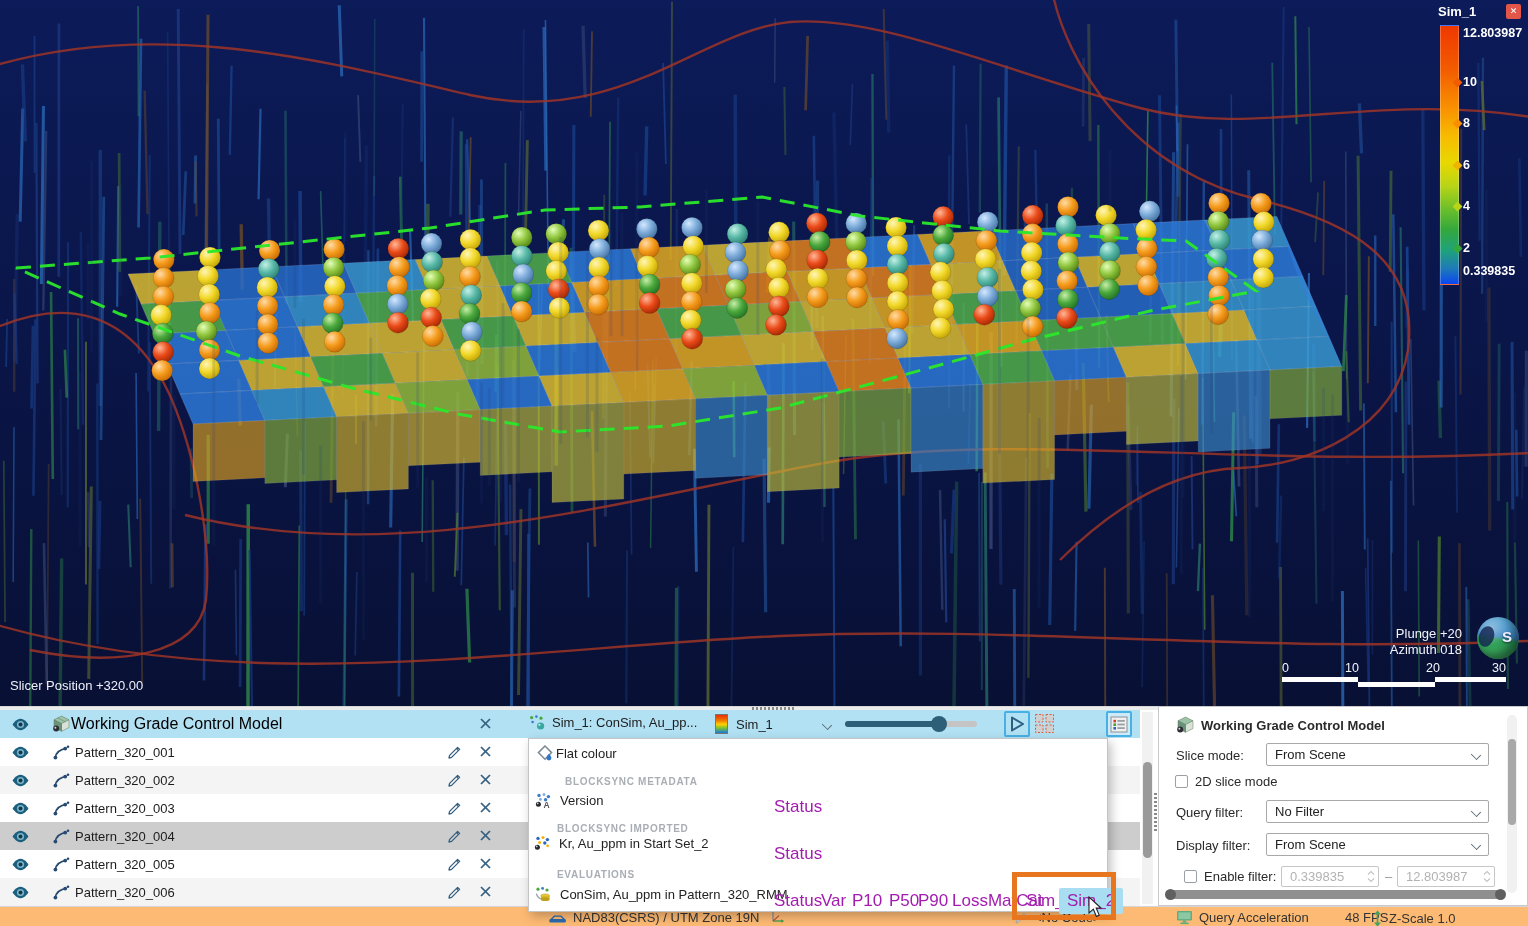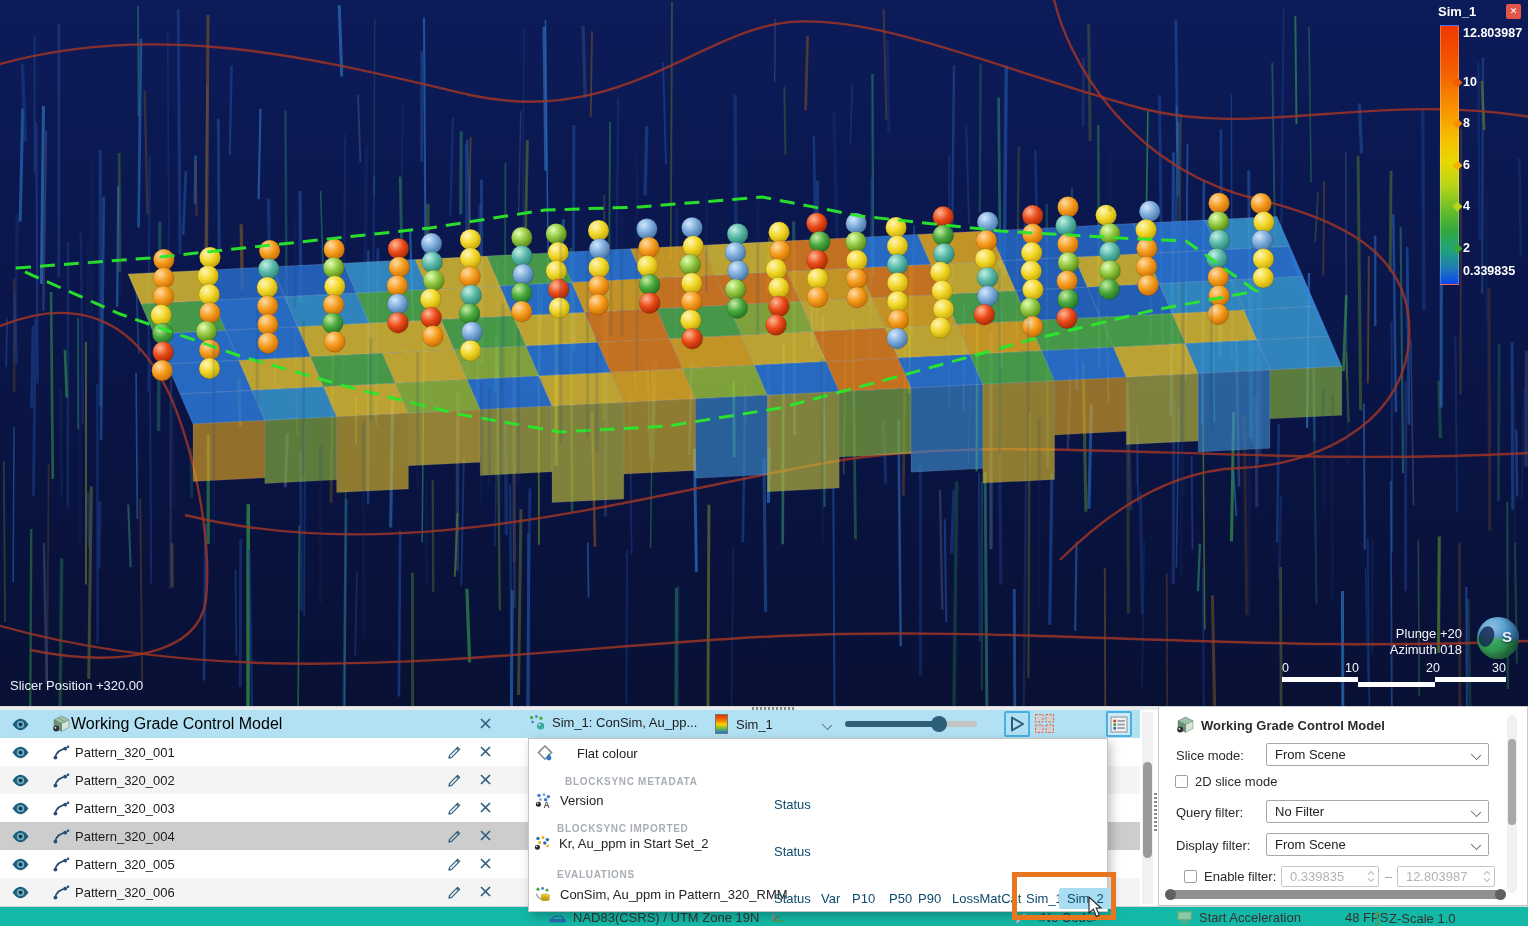--- a/index.html
+++ b/index.html
@@ -58,42 +58,42 @@
   #vthumb{position:absolute;left:1143px;top:52px;width:9px;height:96px;background:#9a9a9a;border-radius:5px}
   
   .sl-track{position:absolute;left:845px;top:11px;width:132px;height:6px;background:#c4c4c4;border-radius:3px}
   .sl-fill{position:absolute;left:845px;top:11px;width:94px;height:6px;background:#2e5f78;border-radius:3px}
   .sl-handle{position:absolute;left:931px;top:6px;width:16px;height:16px;background:#2e5f78;border-radius:50%}
   
   #popup{position:absolute;left:528px;top:738px;width:580px;height:174px;background:#fff;
     border:1px solid #c4c4c4;box-sizing:border-box;box-shadow:3px 4px 10px rgba(0,0,0,.25);z-index:5}
   .m-item{position:absolute;display:flex;align-items:center;font-size:13px;color:#222;white-space:nowrap}
   .m-sect{position:absolute;font-size:10px;font-weight:bold;color:#a9aeb5;letter-spacing:.7px;white-space:nowrap}
-  .m-col{position:absolute;font-size:13px;color:#0c4a6e;white-space:nowrap}
+  .m-col{position:absolute;font-size:17px;color:#a21caf;white-space:nowrap}
   .m-col.hl{background:#a9def2;padding:3px 8px;border-radius:2px}
   #annot{position:absolute;left:1012px;top:872px;width:104px;height:48px;border:5px solid #e8761e;
     box-sizing:border-box;z-index:8}
   #cursor{position:absolute;left:1088px;top:896px;z-index:9}
   
   #right-panel{position:absolute;left:1158px;top:706px;width:370px;height:200px;background:#fff;
     border:1px solid #c9c9c9;box-sizing:border-box}
   .rp-lab{position:absolute;font-size:13px;color:#2a2a2a;white-space:nowrap}
   .sel{position:absolute;height:23px;border:1px solid #a8a8a8;border-radius:2px;background:#fff;
     font-size:13px;color:#222;display:flex;align-items:center;padding-left:8px;box-sizing:border-box}
   .sel .chev{position:absolute;right:8px}
   .cb{position:absolute;width:13px;height:13px;border:1px solid #9aa0a6;border-radius:2px;background:#fff;box-sizing:border-box}
   .num{position:absolute;height:21px;border:1px solid #c6c6c6;border-radius:2px;background:#fff;color:#b2b2b2;
     font-size:13px;display:flex;align-items:center;padding:0 4px 0 8px;box-sizing:border-box}
   .num .spin{position:absolute;right:3px}
   .rp-vscroll{position:absolute;left:348px;top:8px;width:10px;height:178px;background:#f1f1f1;border-radius:5px}
   .rp-vthumb{position:absolute;left:349px;top:32px;width:8px;height:86px;background:#a8a8a8;border-radius:4px}
   .rp-hthumb{position:absolute;left:8px;top:183px;width:334px;height:9px;background:#8f8f8f;border-radius:5px}
   .rp-hdot{position:absolute;top:182px;width:11px;height:11px;border-radius:50%;background:#606060}
   
-  #status{position:absolute;left:0;top:906px;width:1528px;height:20px;background:#14b8a6;border-top:1px solid #d5d5d5;box-sizing:border-box}
+  #status{position:absolute;left:0;top:906px;width:1528px;height:20px;background:#fdba74;border-top:1px solid #d5d5d5;box-sizing:border-box}
   .st{position:absolute;top:3px;font-size:13px;color:#333;white-space:nowrap;display:flex;align-items:center;gap:6px}
 </style>
 </head>
 <body>
 
 <div id="app">
 
   <div id="scene">
     <svg id="scene-svg" width="1528" height="706">
         <defs>
@@ -1071,21 +1071,21 @@
   <div class="v-grip"></div>
 
   <div id="popup">
     <div class="m-item" style="left:8px;top:6px">
       <span class="icn">
           <svg width="17" height="16">
             <path d="M8 1 L14.6 7.6 L8 14.2 L1.4 7.6 Z" fill="none" stroke="#7d8b95" stroke-width="1.5"></path>
             <path d="M12 8.8 C13.6 10.8 14.4 12 14.4 13 A2.5 2.5 0 0 1 9.4 13 C9.4 12 10.2 10.8 12 8.8 Z" fill="#2d76c8"></path>
           </svg>
         </span>
-      <span style="margin-left:23px">Flat colour</span>
+      <span style="margin-left:2px">Flat colour</span>
     </div>
     <div class="m-sect" style="left:36px;top:37px">BLOCKSYNC METADATA</div>
     <div class="m-item" style="left:6px;top:53px">
       <span class="icn">
           <svg width="17" height="17">
             <circle cx="4" cy="3.4" r="1.7" fill="#3a7ac8"></circle>
             <circle cx="9" cy="2.6" r="1.4" fill="#7aa8e0"></circle>
             <circle cx="13.4" cy="4.6" r="1.7" fill="#3a7ac8"></circle>
             <circle cx="5.4" cy="7.4" r="1.4" fill="#7aa8e0"></circle>
             <circle cx="10.6" cy="7.8" r="1.7" fill="#3a7ac8"></circle>
@@ -1224,21 +1224,21 @@
         </svg>
       <span>&lt;No Code&gt;</span>
     </span>
     <span class="st" style="left:1176px">
       <svg width="17" height="15">
           <rect x="1" y="1" width="15" height="9.5" rx="1" fill="#5eac80"></rect>
           <rect x="2.4" y="2.4" width="12.2" height="6.7" fill="#8cc8a4"></rect>
           <rect x="6.8" y="10.5" width="3.4" height="2" fill="#5eac80"></rect>
           <rect x="4.4" y="12.5" width="8.2" height="1.6" fill="#5eac80"></rect>
         </svg>
-      <span>Start Acceleration</span>
+      <span>Query Acceleration</span>
     </span>
     <span class="st" style="left:1345px">48 FPS</span>
     <span class="st" style="left:1372px">
       <svg width="11" height="17">
           <line x1="5.5" y1="3" x2="5.5" y2="14" stroke="#42a25e" stroke-width="1.6"></line>
           <polygon points="5.5,0.5 2,4.6 9,4.6" fill="#42a25e"></polygon>
           <polygon points="5.5,16.5 2,12.4 9,12.4" fill="#42a25e"></polygon>
         </svg>
       <span>Z-Scale 1.0</span>
     </span>

